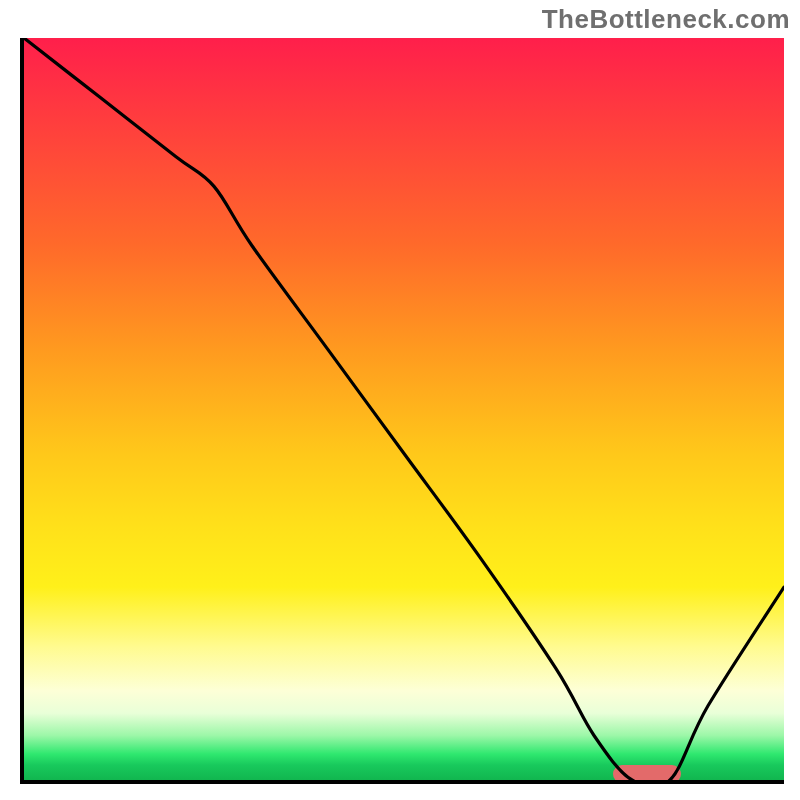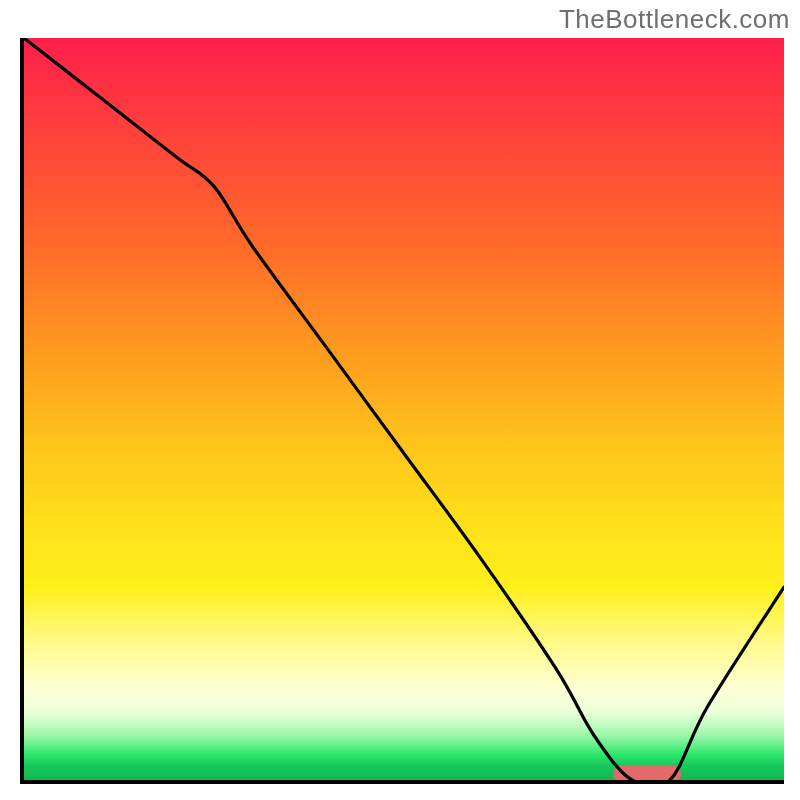--- a/index.html
+++ b/index.html
@@ -14,21 +14,21 @@
   .chart-wrap {
     position: relative;
     width: 800px;
     height: 800px;
   }
   .watermark {
     position: absolute;
     top: 4px;
     right: 10px;
     font-size: 26px;
-    font-weight: 400;
+    font-weight: 700;
     color: #6f6f6f;
     letter-spacing: 0.5px;
   }
   .plot {
     position: absolute;
     top: 38px;
     left: 20px;
     width: 760px;
     height: 742px;
     border-left: 4px solid #000;

